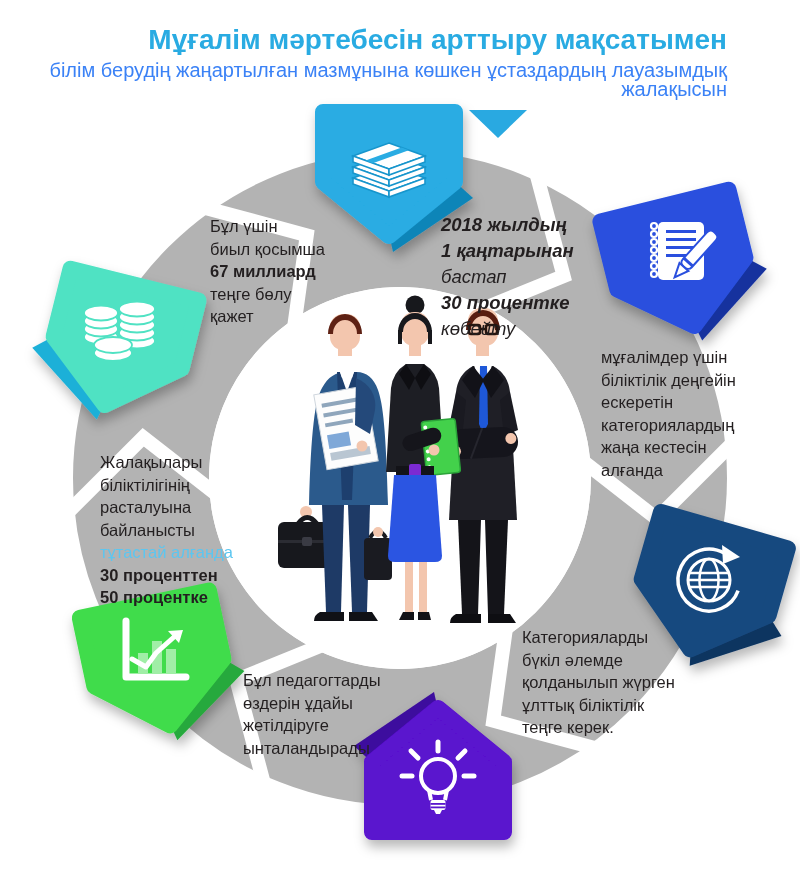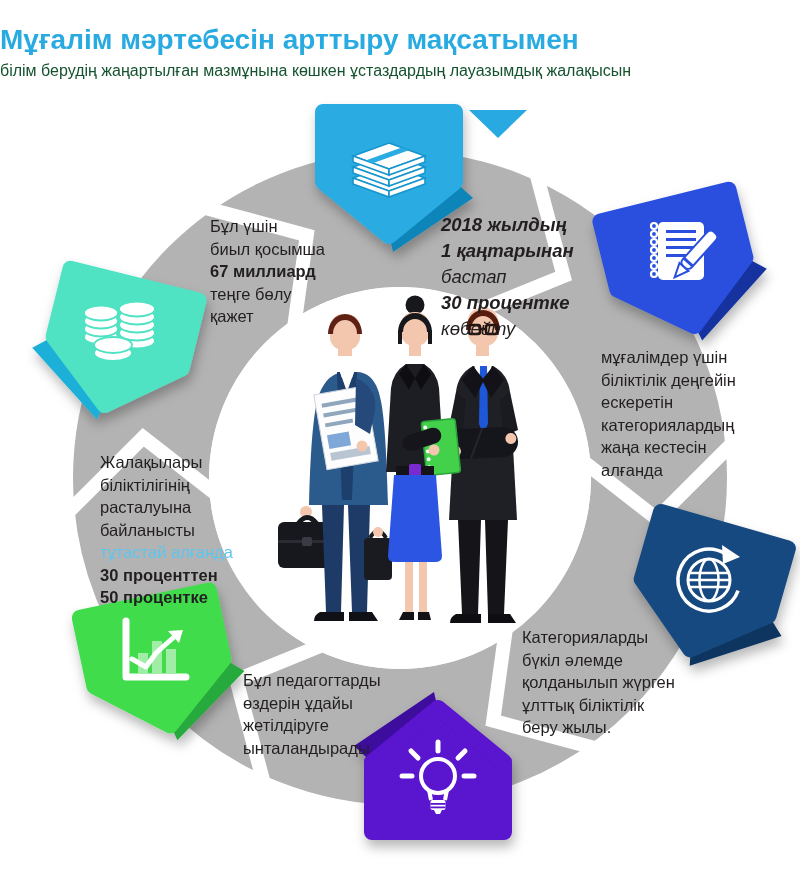--- a/index.html
+++ b/index.html
@@ -1,22 +1,22 @@
 <!DOCTYPE html>
 <html><head>
 <meta charset="utf-8">
 <style>
   html,body{margin:0;padding:0;}
   body{
     width:800px;height:886px;position:relative;overflow:hidden;background:#ffffff;
     font-family:"Liberation Sans", sans-serif;
   }
-  header{position:absolute;top:24px;left:0;width:727px;text-align:left;z-index:3;}
+  header{position:absolute;top:24px;left:0;width:727px;text-align:right;z-index:3;}
   h1{margin:0;font-size:28px;line-height:32px;font-weight:bold;color:#29abe2;}
-  .sub{margin:5px 0 0 0;font-size:16px;line-height:19px;color:#14532d;}
+  .sub{margin:5px 0 0 0;font-size:20px;line-height:19px;color:#3b82f6;}
   svg.scene{position:absolute;top:0;left:0;z-index:1;}
   .tb{position:absolute;z-index:4;color:#231f20;font-size:16.5px;line-height:22.5px;}
   .tb .ln{white-space:nowrap;}
   .tb .b{font-weight:bold;}
   .tb .hl{color:#5cc6f0;}
   .tb-money{left:441px;top:212px;font-size:18.5px;line-height:26px;font-style:italic;}
   .tb-notebook{left:601px;top:346px;}
   .tb-globe{left:522px;top:626px;}
   .tb-bulb{left:243px;top:669px;}
   .tb-chart{left:100px;top:451px;}
@@ -288,21 +288,21 @@
   <div class="ln">категориялардың</div>
   <div class="ln">жаңа кестесін</div>
   <div class="ln">алғанда</div>
 </div>
 
 <div class="tb tb-globe">
   <div class="ln">Категорияларды</div>
   <div class="ln">бүкіл әлемде</div>
   <div class="ln">қолданылып жүрген</div>
   <div class="ln">ұлттық біліктілік</div>
-  <div class="ln">беру жылы.</div>
+  <div class="ln">теңге керек.</div>
 </div>
 
 <div class="tb tb-bulb">
   <div class="ln">Бұл педагогтарды</div>
   <div class="ln">өздерін ұдайы</div>
   <div class="ln">жетілдіруге</div>
   <div class="ln">ынталандырады</div>
 </div>
 
 <div class="tb tb-chart">

